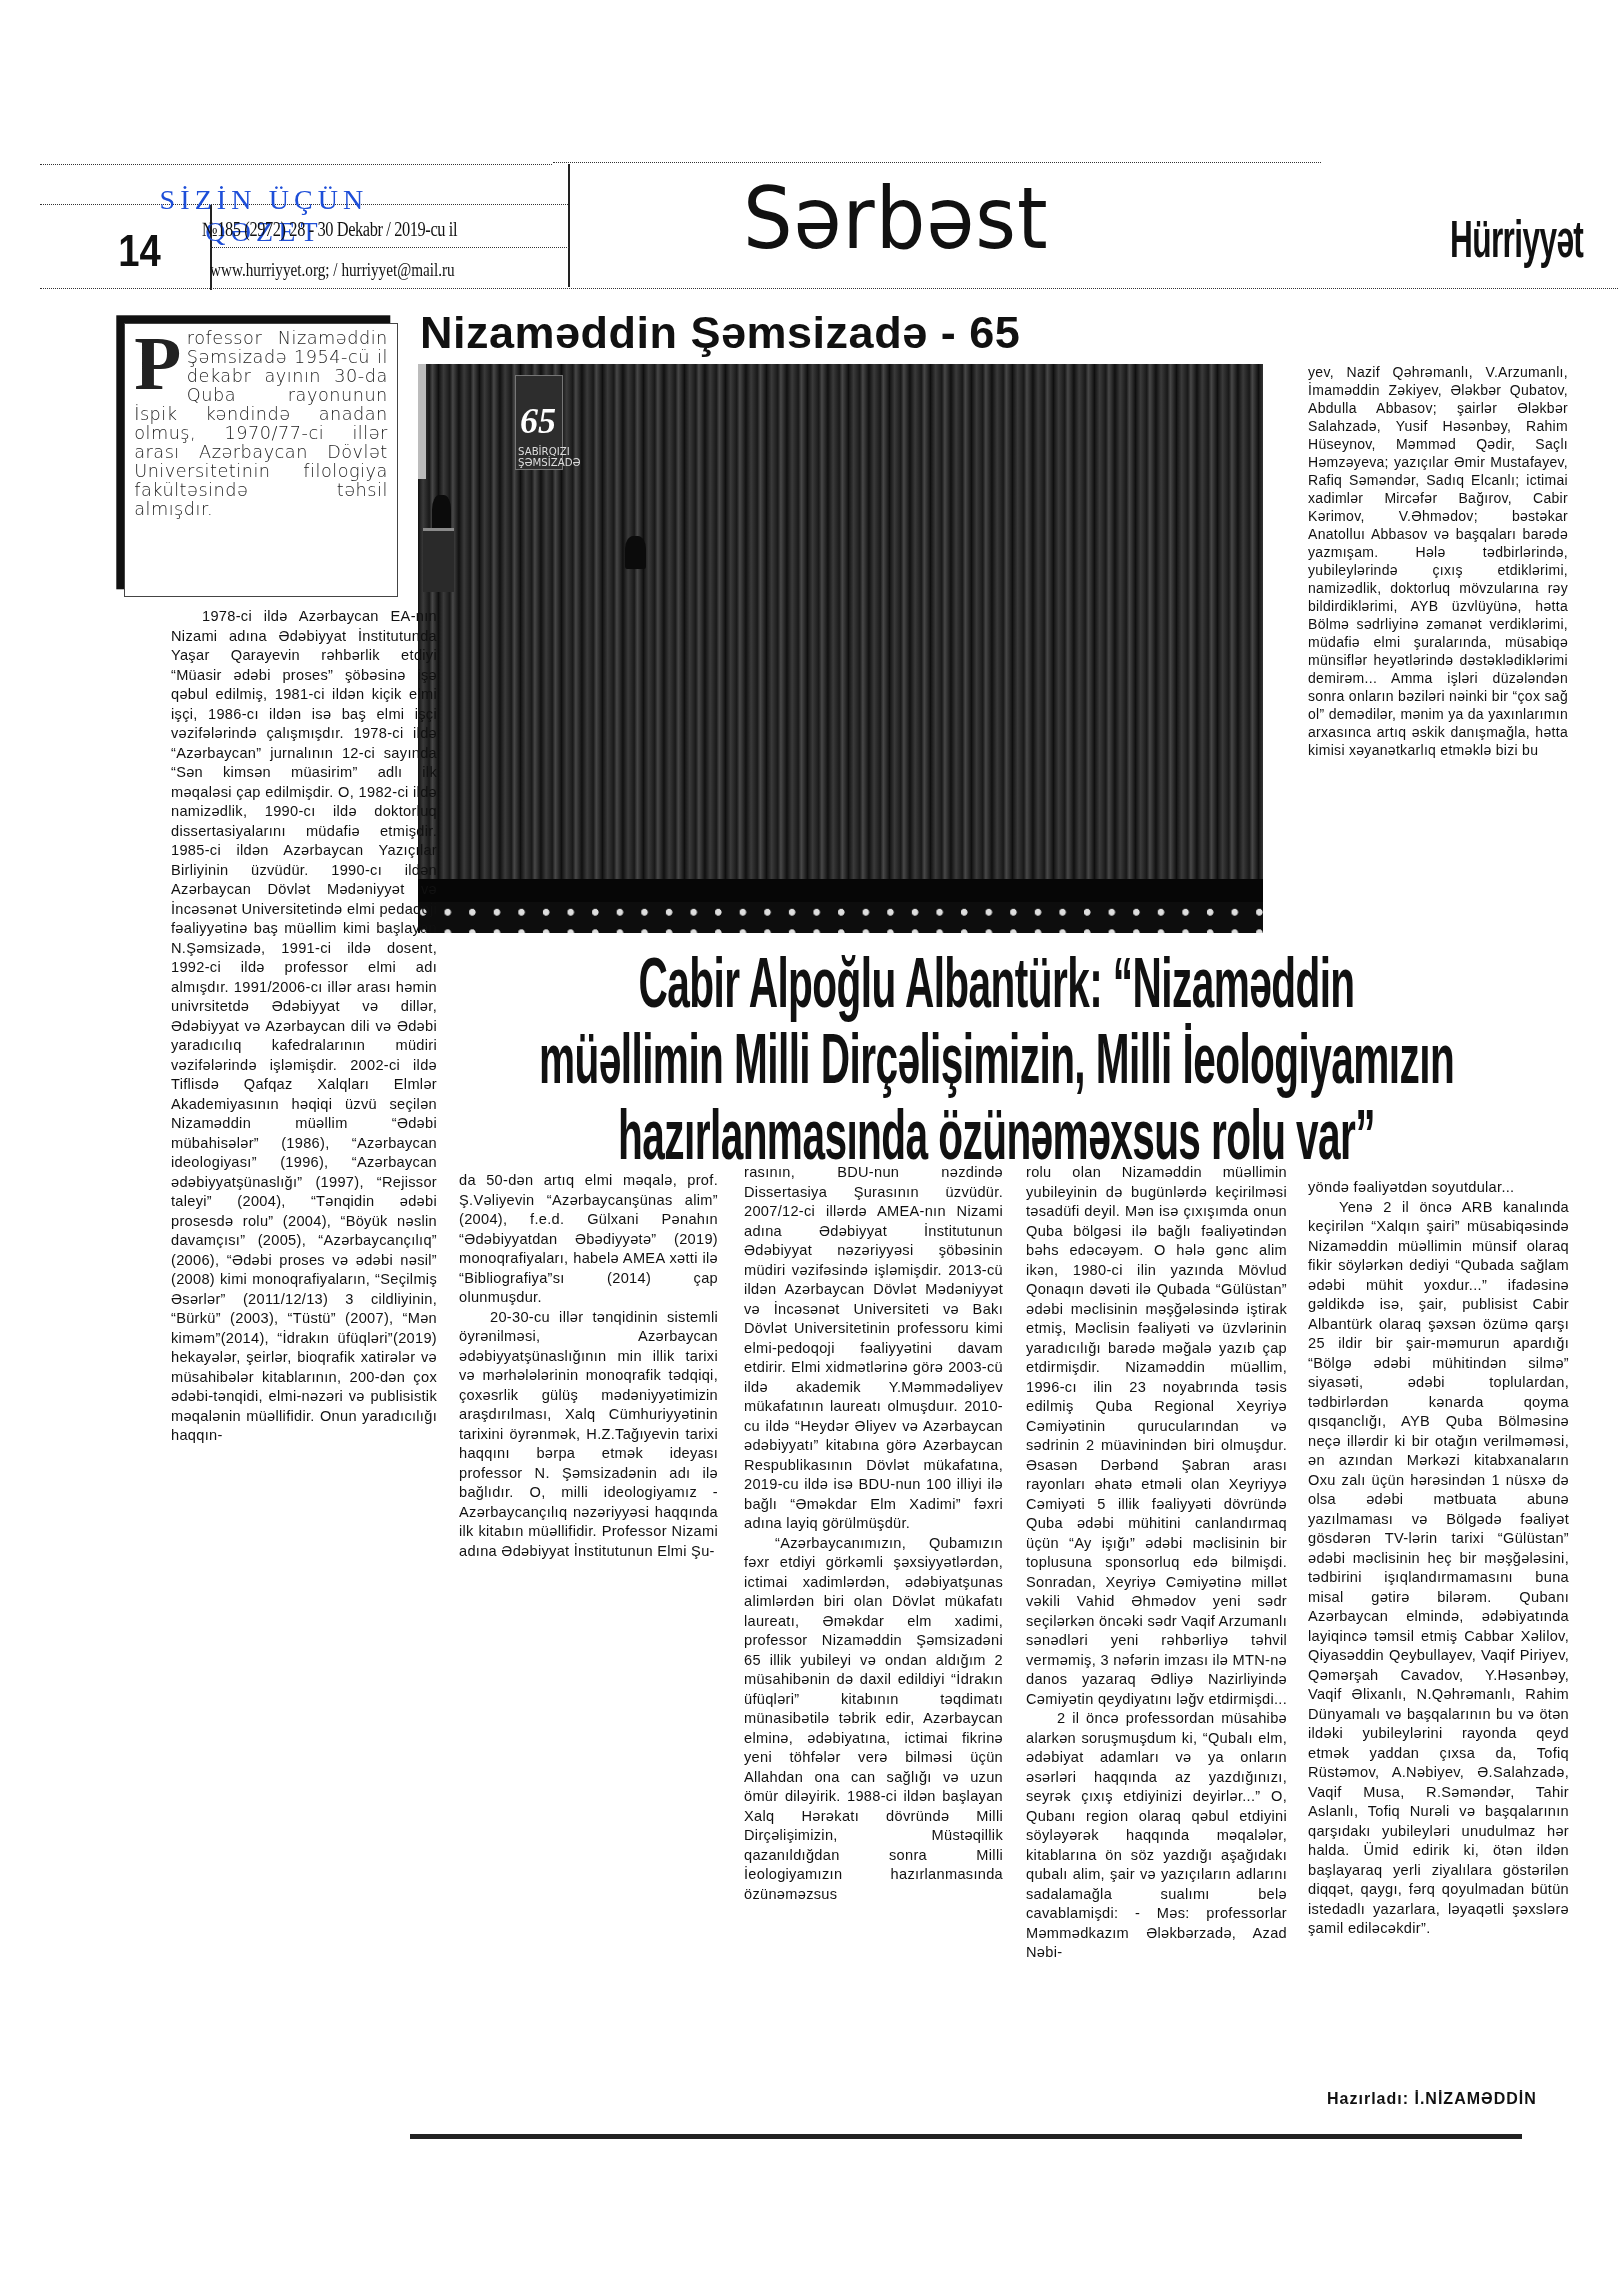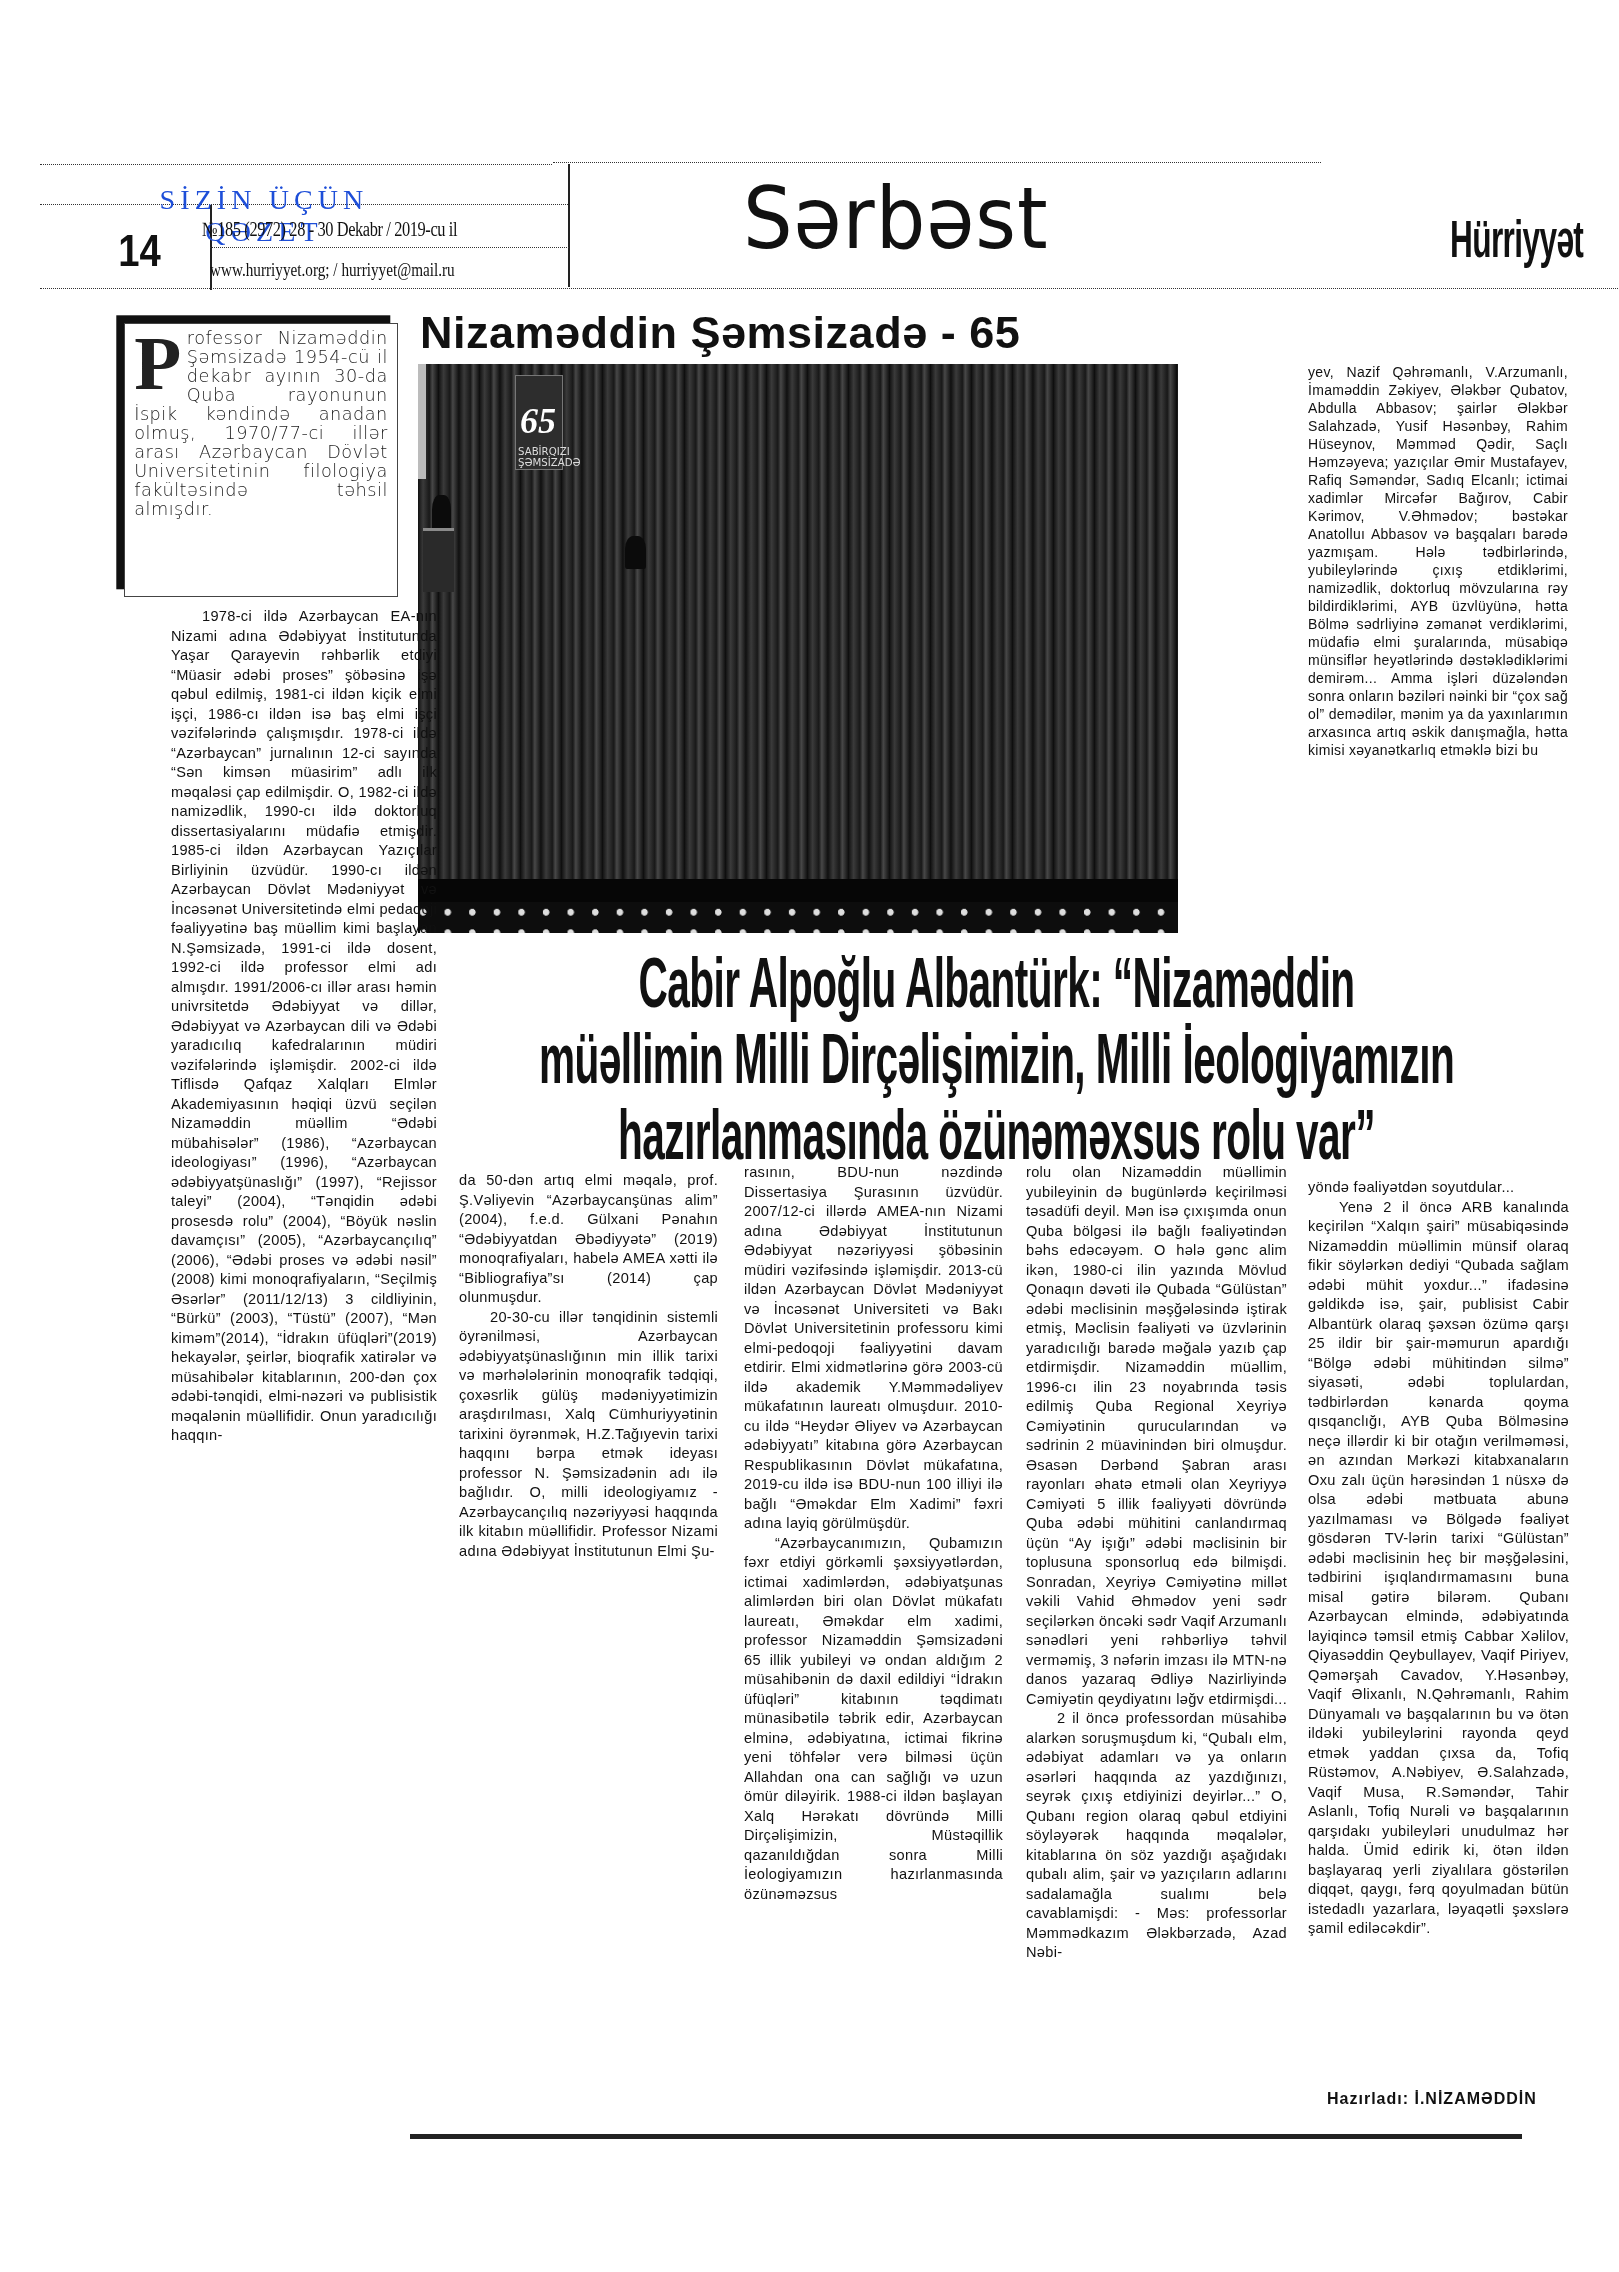--- a/index.html
+++ b/index.html
@@ -22,21 +22,21 @@
   
   .introbox { left:124px; top:323px; width:274px; height:274px; border:1px solid #444; box-shadow:-7.7px -7.7px 0 #111; background:#fff; padding:5.1px 9.2px; box-sizing:border-box; }
   .introbox .text { font-family:"DejaVu Sans", sans-serif; font-size:17.7px; line-height:19px; color:#222; font-weight:300; text-align:justify; letter-spacing:0.5px; }
   .dropcap { float:left; font-family:"Liberation Serif", serif; font-size:77px; line-height:60px; font-weight:bold; margin:4.1px 5.1px 0 0; }
 
   .col { position:absolute; font-family:"Liberation Sans", sans-serif; font-size:14.6px; line-height:19.5px; text-align:justify; color:#111; letter-spacing:0.3px;padding-left:47px; }
   .col p { margin:0; text-indent:0; }
   .col p.ind { text-indent:31px; }
 
   
-  .photo { left:418px; top:364px; width:760px; height:569px; background:#1a1a1a; overflow:hidden; }
+  .photo { left:418px; top:364px; width:845px; height:569px; background:#1a1a1a; overflow:hidden; }
   .curtain { position:absolute; inset:0; background: repeating-linear-gradient(90deg, #101010 0px, #3c3c3c 5.1px, #181818 11.3px, #4a4a4a 14.3px, #0e0e0e 20.5px); opacity:0.95; }
   .leftwall { position:absolute; left:0; top:0; width:8.2px; height:115px; background:#bcbcbc; }
   .banner-box { left:97px; top:11.3px; width:46px; height:93px; background:#2d2d2d; border:1px solid #777; }
   .banner-65 { position:absolute; left:102px; top:36px; font-family:"Liberation Serif", serif; font-weight:bold; font-style:italic; color:#fff; font-size:36px; }
   .banner-name { position:absolute; left:100px; top:82px; font-family:"DejaVu Sans", sans-serif; color:#ddd; font-size:10.2px; line-height:11.3px; }
   .podium { position:absolute; left:5.1px; top:164px; width:31px; height:61px; background:#2a2a2a; border-top:3.1px solid #8a8a8a; }
   .person { position:absolute; background:#0b0b0b; border-radius:40% 40% 10% 10%; }
   .flowers { position:absolute; left:0; bottom:0; width:100%; height:31px; background: radial-gradient(circle at 5.1px 10.2px, #ddd 3.1px, transparent 3.6px) 0 0/24.6px 20.5px, #0d0d0d; }
   .stage { position:absolute; left:0; bottom:31px; width:100%; height:23px; background:#060606; }
 

